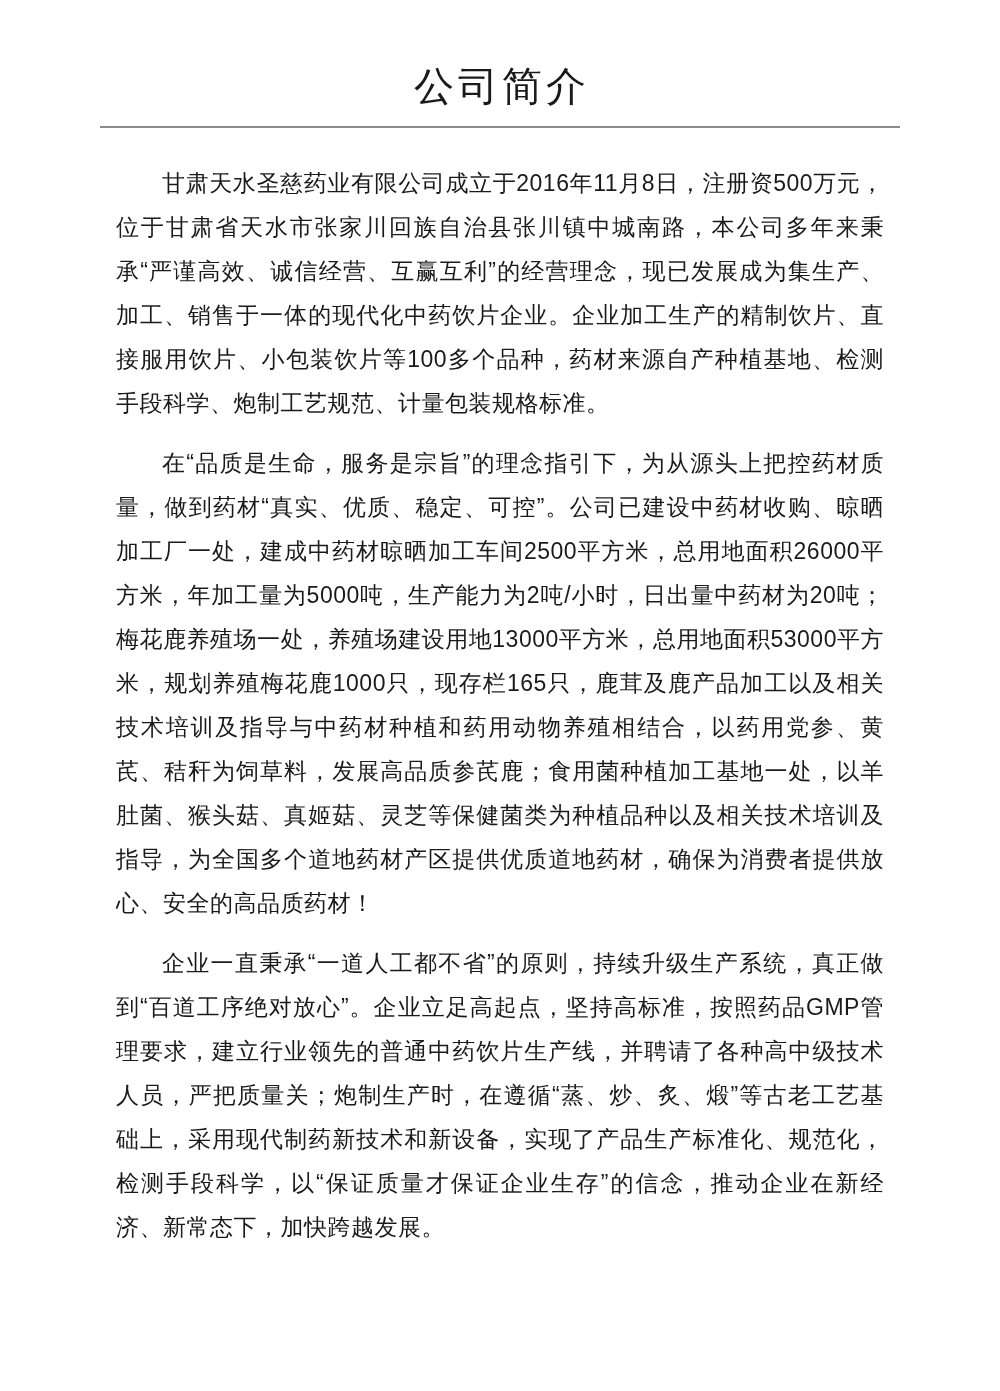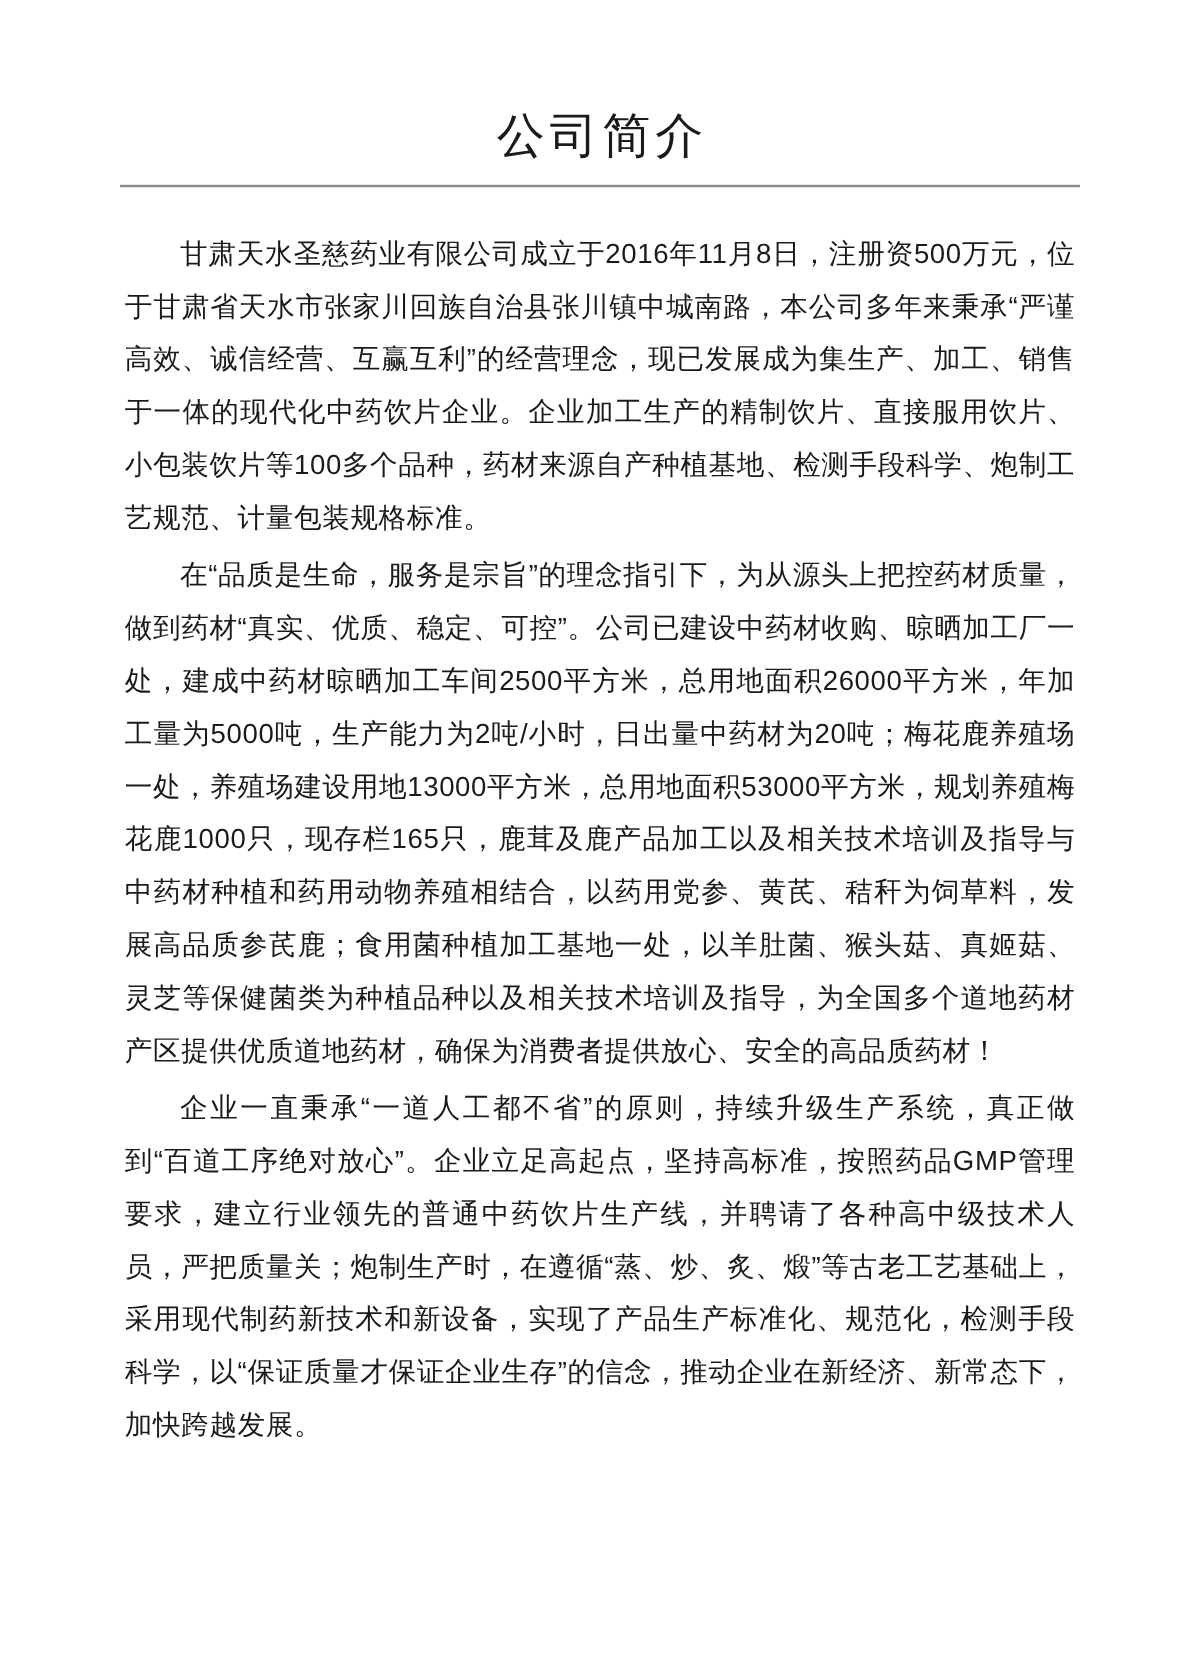--- a/index.html
+++ b/index.html
@@ -10,21 +10,21 @@
   body {
     width: 1000px;
     height: 1391px;
     position: relative;
     font-family: "Liberation Sans", "DejaVu Sans", sans-serif;
     overflow: hidden;
   }
   .page {
     width: 800px;
     margin: 0 auto;
-    padding-top: 90px;
+    padding-top: 62px;
   }
   .title {
     text-align: center;
     font-size: 40px;
     font-weight: 400;
     letter-spacing: 4px;
     text-indent: 4px; 
     color: #1a1a1a;
     margin: 0;
     line-height: 48px;
@@ -38,21 +38,21 @@
   .content {
     margin-top: 33px;
   }
   .content p {
     font-size: 23px;
     line-height: 44px;
     color: #1a1a1a;
     text-align: justify;
     text-justify: inter-ideograph;
     text-indent: 2em;
-    margin: 4px;
+    margin: 16px;
     font-weight: 400;
     letter-spacing: 0.5px;
   }
 </style>
 </head>
 <body>
 
 <div class="page">
   <h1 class="title">公司简介</h1>
   <hr class="divider">

